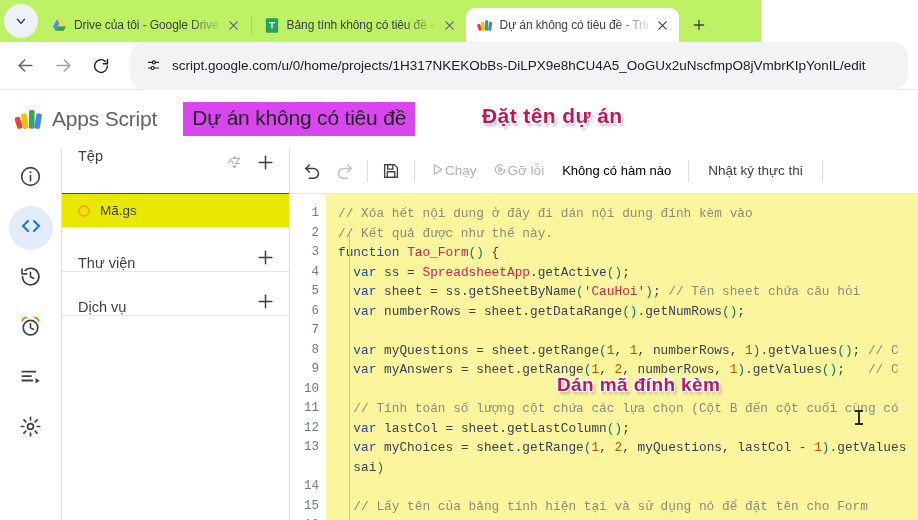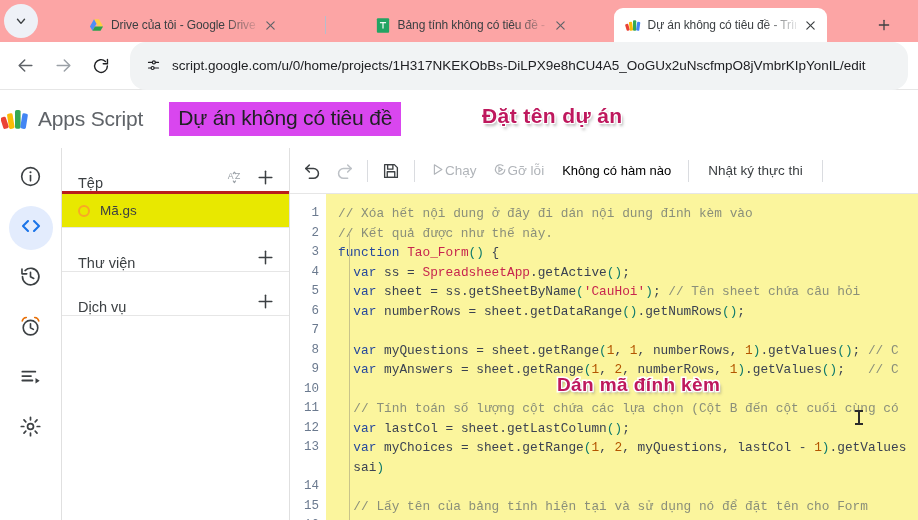--- a/index.html
+++ b/index.html
@@ -13,25 +13,24 @@
   #app {
     position: relative;
     width: 918px; height: 520px;
     overflow: hidden;
     background: #fff;
   }
 
   
   .chrome-tabstrip {
     position: absolute; left: 0; top: 0;
-    width: 918px; height: 42px;
-    background: #fca5a5;
+    width: 761px; height: 42px;
+    background: #bef264;
     display: flex; align-items: flex-end;
     padding-left: 0;
-    gap: 37px;
   }
   .tabs-chevron {
     width: 34px; height: 34px;
     margin: 0 2px 4px 4px;
     border-radius: 50%;
     background: #eef1f7;
     display: flex; align-items: center; justify-content: center;
     flex: 0 0 auto;
     cursor: pointer;
   }
@@ -133,20 +132,21 @@
     overflow: hidden;
     font-family: "Liberation Sans", sans-serif;
   }
 
   
   .as-header {
     position: absolute; left: 0; top: 90px;
     width: 918px; height: 58px;
     background: #ffffff;
     display: flex; align-items: center;
+    padding-left: 14px;
   }
   .as-logo {
     width: 30px; height: 30px;
     flex: 0 0 auto;
     display: flex; align-items: center; justify-content: center;
     margin-right: 8px;
   }
   .as-brand {
     font-size: 21px;
     color: #5f6368;
@@ -214,23 +214,23 @@
 
   
   .files-panel {
     position: absolute; left: 62px; top: 148px;
     width: 228px; height: 372px;
     background: #ffffff;
     border-right: 1px solid #e0e0e0;
   }
   .files-head {
     height: 46px;
-    display: flex; align-items: flex-end;
+    display: flex; align-items: flex-start;
     padding: 0 10px 0 16px;
-    border-bottom: 3px solid #b91c1c;
+    border-bottom: 1px solid #b91c1c;
   }
   .files-head-label {
     flex: 1 1 auto;
     font-size: 14.5px;
     color: #3c4043;
   }
   .head-icon {
     width: 28px; height: 28px;
     display: flex; align-items: center; justify-content: center;
     color: #5f6368;

